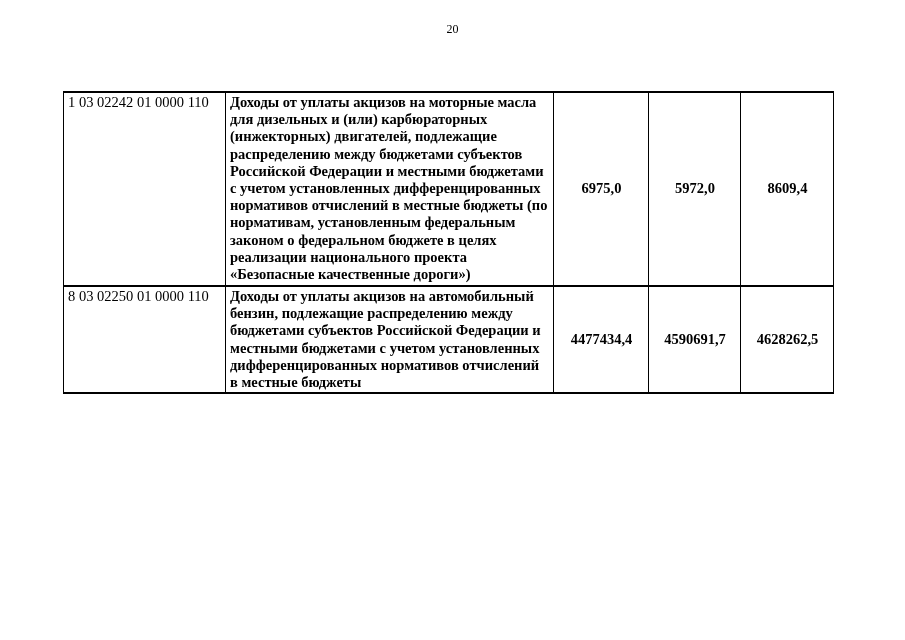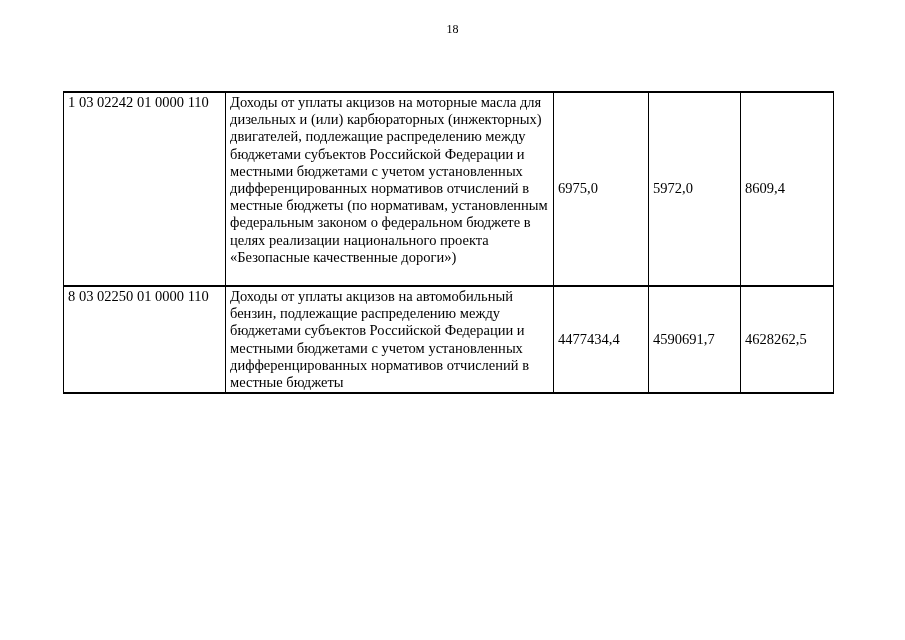--- a/index.html
+++ b/index.html
@@ -45,33 +45,35 @@
   }
   td.cell-code {
     vertical-align: top;
     padding-left: 9px;
     white-space: nowrap;
   }
   td.cell-desc {
     vertical-align: top;
     padding-left: 4px;
     padding-right: 2px;
+    font-weight: bold;
   }
   td.cell-num {
     vertical-align: middle;
-    text-align: left;
+    text-align: center;
     padding-right: 3px;
+    font-weight: bold;
   }
   tr.row-1 { height: 194px; margin-top: 22px; }
   tr.row-2 { height: 105px; }
 </style>
 </head>
 <body>
 
-<div class="page-number">18</div>
+<div class="page-number">20</div>
 
 <table class="budget-table">
   <colgroup>
     <col style="width:162px">
     <col style="width:328px">
     <col style="width:95px">
     <col style="width:92px">
     <col style="width:93px">
   </colgroup>
   <tbody>

